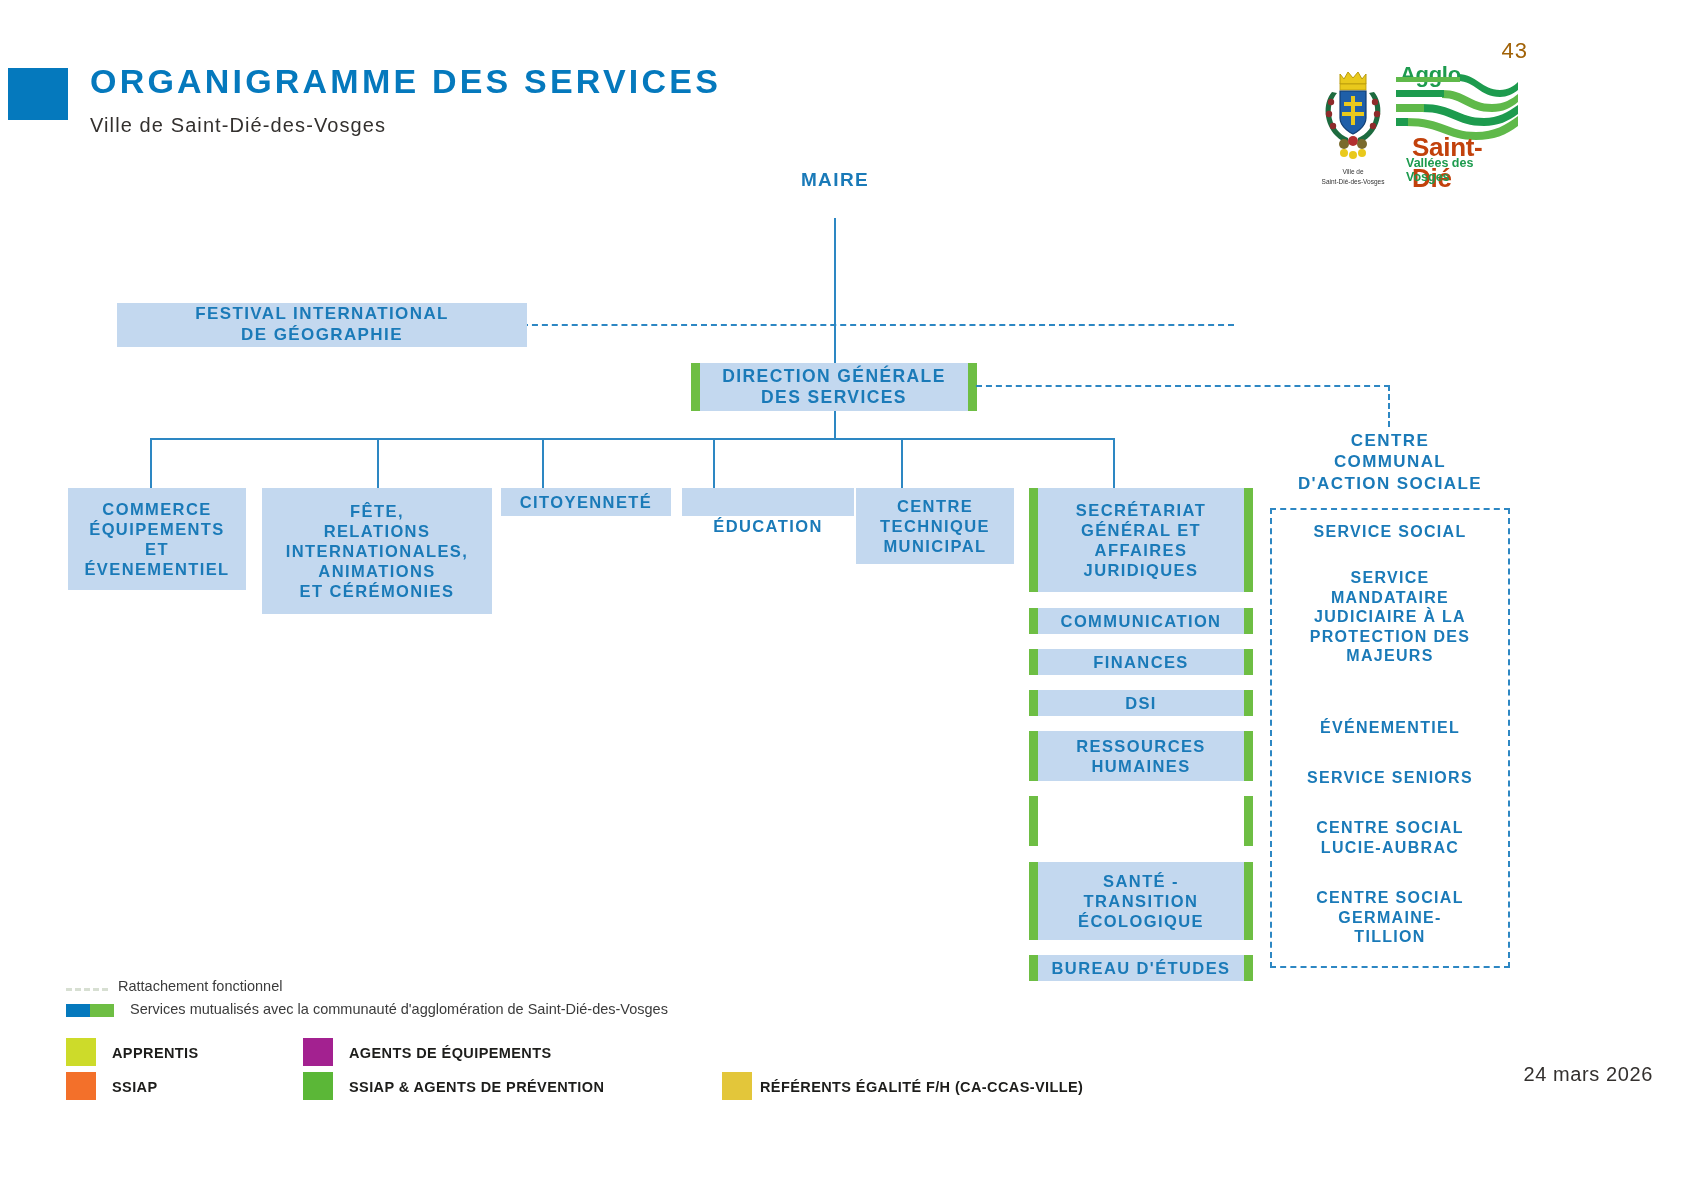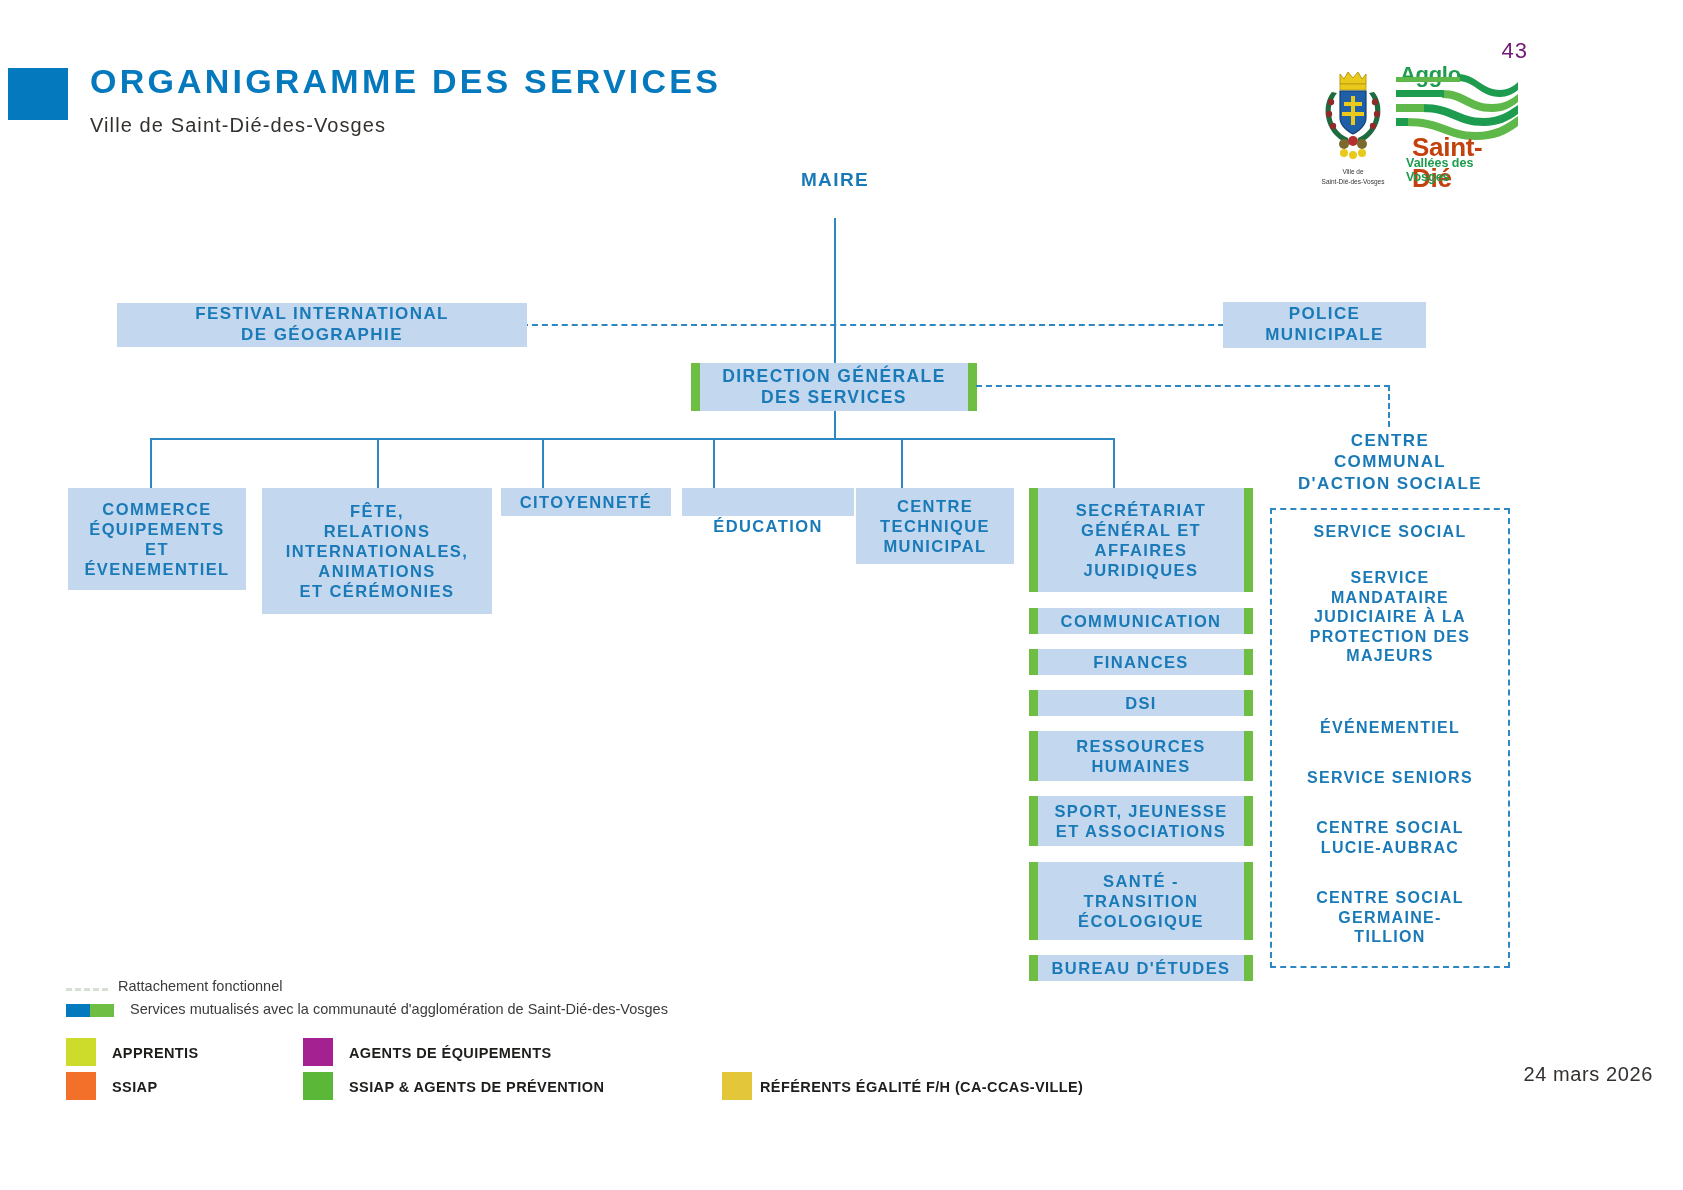--- a/index.html
+++ b/index.html
@@ -45,21 +45,21 @@
     font-size: 20px;
     letter-spacing: 1.1px;
     color: #33302e;
     white-space: nowrap;
   }
   .page-num {
     position: absolute;
     right: 155px;
     top: 38px;
     font-size: 22px;
-    color: #701a75;
+    color: #a16207;
     letter-spacing: 1px;
   }
 
   
   .logo-ville {
     position: absolute;
     left: 1318px;
     top: 62px;
     width: 70px;
     height: 120px;
@@ -270,24 +270,20 @@
 
   <div class="vline" style="left:834px;top:218px;height:148px;"></div>
 
   <div class="dash-h" style="left:522px;top:324px;width:712px;"></div>
 
   <div class="node" style="left:117px;top:303px;width:410px;height:44px;font-size:17px;">
     <span style="white-space:pre-line;">FESTIVAL INTERNATIONAL
 DE GÉOGRAPHIE</span>
   </div>
 
-  <div class="node" style="left:1223px;top:302px;width:203px;height:46px;font-size:17px;">
-    <span style="white-space:pre-line;">POLICE
-MUNICIPALE</span>
-  </div>
 
   <div class="greenbar-l" style="left:691px;top:363px;width:9px;height:48px;"></div>
   <div class="greenbar-r" style="left:968px;top:363px;width:9px;height:48px;"></div>
   <div class="node" style="left:700px;top:363px;width:268px;height:48px;font-size:17.5px;">
     <span style="white-space:pre-line;">DIRECTION GÉNÉRALE
 DES SERVICES</span>
   </div>
 
   <div class="dash-h" style="left:976px;top:385px;width:414px;"></div>
   <div class="dash-v" style="left:1388px;top:385px;height:42px;"></div>
@@ -361,24 +357,20 @@
 
   <div class="greenbar-l" style="left:1029px;top:731px;width:9px;height:50px;"></div>
   <div class="greenbar-r" style="left:1244px;top:731px;width:9px;height:50px;"></div>
   <div class="node" style="left:1038px;top:731px;width:206px;height:50px;font-size:16.5px;">
     <span style="white-space:pre-line;">RESSOURCES
 HUMAINES</span>
   </div>
 
   <div class="greenbar-l" style="left:1029px;top:796px;width:9px;height:50px;"></div>
   <div class="greenbar-r" style="left:1244px;top:796px;width:9px;height:50px;"></div>
-  <div class="node" style="left:1038px;top:796px;width:206px;height:50px;font-size:16.5px;">
-    <span style="white-space:pre-line;">SPORT, JEUNESSE
-ET ASSOCIATIONS</span>
-  </div>
 
   <div class="greenbar-l" style="left:1029px;top:862px;width:9px;height:78px;"></div>
   <div class="greenbar-r" style="left:1244px;top:862px;width:9px;height:78px;"></div>
   <div class="node" style="left:1038px;top:862px;width:206px;height:78px;font-size:16.5px;">
     <span style="white-space:pre-line;">SANTÉ -
 TRANSITION
 ÉCOLOGIQUE</span>
   </div>
 
   <div class="greenbar-l" style="left:1029px;top:955px;width:9px;height:26px;"></div>

